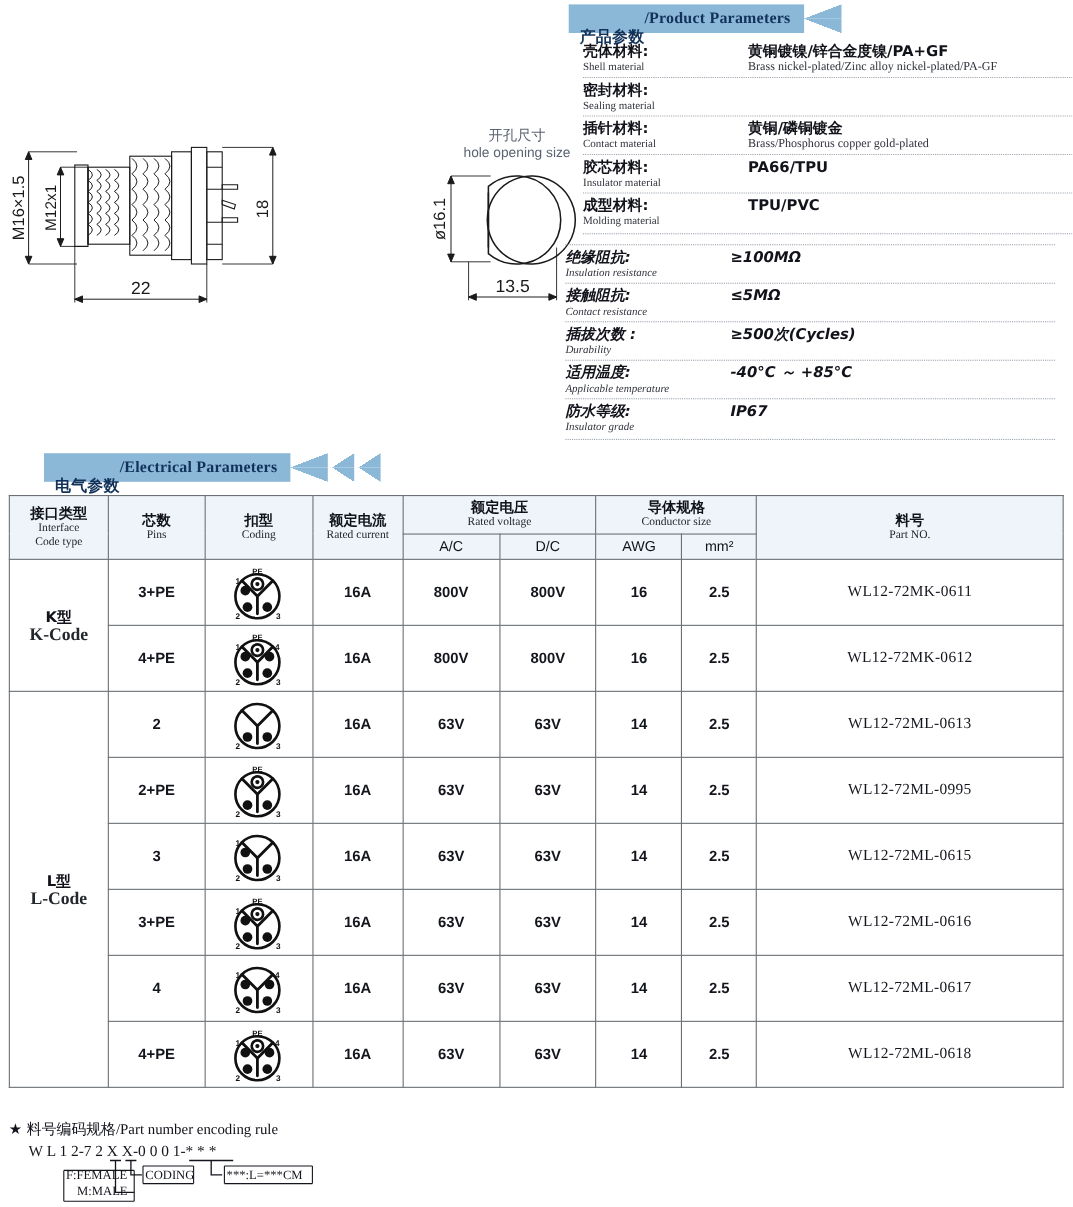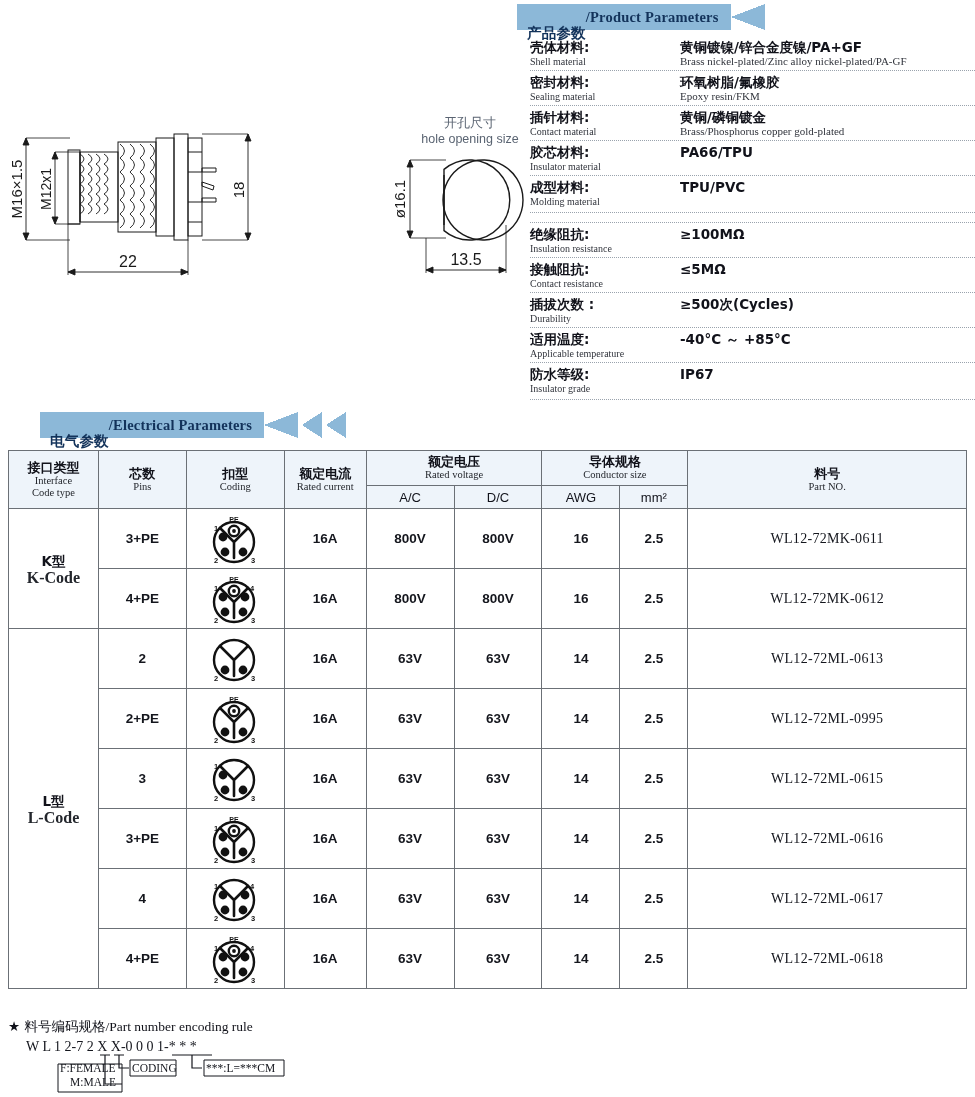--- a/index.html
+++ b/index.html
@@ -52,21 +52,21 @@
     padding: 3px 4px 2px 0;
   }
   .pp-row.first { border-top: none; }
   .pp-label { width: 150px; flex: 0 0 150px; }
   .pp-val { flex: 1 1 auto; }
   .cn-b { font-family: "DejaVu Sans", sans-serif; font-weight: 700; font-size: 13.5px; color: #11121a; line-height: 16px; }
   .en-s { font-family: "Liberation Serif", serif; font-size: 10px; color: #31343c; line-height: 13px; }
   .val-b { font-family: "DejaVu Sans", sans-serif; font-weight: 700; font-size: 13.5px; color: #11121a; line-height: 16px; }
   .val-s { font-family: "Liberation Serif", serif; font-size: 11px; color: #31343c; line-height: 13px; }
   .pp-sep { border-top: 1px dotted #9aa3ad; margin-top: 2px; }
-  #elec-specs { position: absolute; left: 530px; top: 222px; width: 445px; }
+  #elec-specs { position: absolute; left: 514px; top: 222px; width: 445px; font-style: italic; }
 
   
   #drawing-main { position: absolute; left: 0px; top: 112px; width: 285px; height: 180px; }
   #drawing-hole { position: absolute; left: 380px; top: 105px; width: 175px; height: 185px; }
   .dim-txt { font-family: "Liberation Sans", sans-serif; fill: #1a1a1a; }
 
   
   #etable { position: absolute; left: 8px; top: 450px; width: 959px; border-collapse: collapse; }
   #etable td, #etable th { border: 1px solid #6b7076; padding: 0; }
   #etable thead td { background: #eef4fa; text-align: center; vertical-align: middle; }
@@ -206,24 +206,20 @@
       </div>
       <div class="pp-val">
         <div class="val-b">黄铜镀镍/锌合金度镍/PA+GF</div>
         <div class="val-s">Brass nickel-plated/Zinc alloy nickel-plated/PA-GF</div>
       </div>
     </div>
     <div class="pp-row">
       <div class="pp-label">
         <div class="cn-b">密封材料:</div>
         <div class="en-s">Sealing material</div>
-      </div>
-      <div class="pp-val">
-        <div class="val-b">环氧树脂/氟橡胶</div>
-        <div class="val-s">Epoxy resin/FKM</div>
       </div>
     </div>
     <div class="pp-row">
       <div class="pp-label">
         <div class="cn-b">插针材料:</div>
         <div class="en-s">Contact material</div>
       </div>
       <div class="pp-val">
         <div class="val-b">黄铜/磷铜镀金</div>
         <div class="val-s">Brass/Phosphorus copper gold-plated</div>

